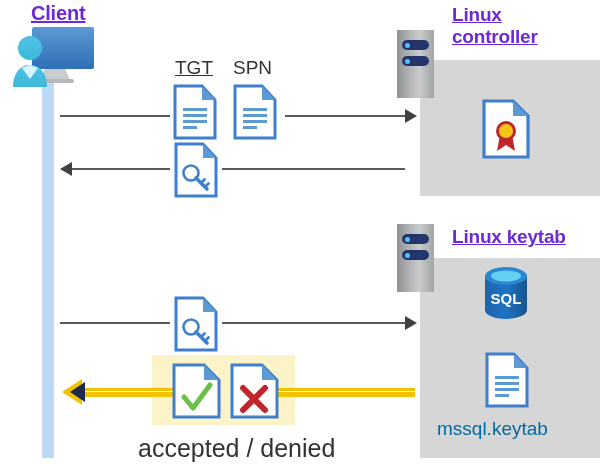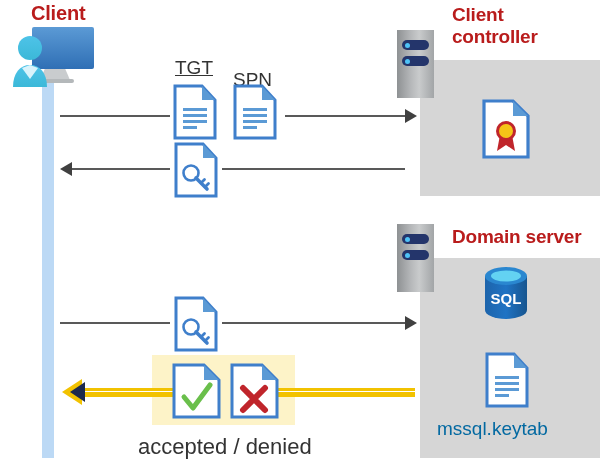--- a/index.html
+++ b/index.html
@@ -3,22 +3,22 @@
 <meta charset="utf-8">
 <style>
   html,body{margin:0;padding:0;background:#ffffff;}
   body{width:600px;height:468px;position:relative;overflow:hidden;
        font-family:"Liberation Sans","DejaVu Sans",sans-serif;
        -webkit-font-smoothing:antialiased;}
   .abs{position:absolute;}
 
   
   .title{
-    position:absolute;font-weight:bold;color:#b91c1c;
-    letter-spacing:-0.2px;line-height:1.18;
+    position:absolute;font-weight:bold;color:#6d28d9;
+    letter-spacing:-0.2px;line-height:1.18;text-decoration:underline;
   }
   #client-title{left:31px;top:2px;font-size:20px;}
   #dc-title{left:452px;top:4px;font-size:19px;width:140px;}
   #linux-title{left:452px;top:226px;font-size:19px;width:145px;}
 
   
   .panel{position:absolute;background:#d6d6d6;}
   #dc-panel{left:420px;top:60px;width:180px;height:136px;}
   #linux-panel{left:420px;top:258px;width:180px;height:200px;}
 
@@ -52,22 +52,22 @@
   .arr-r{border-top:7px solid transparent;border-bottom:7px solid transparent;border-left:12px solid #404040;}
   .arr-l{border-top:7px solid transparent;border-bottom:7px solid transparent;border-right:12px solid #404040;}
   .arr-l-big-y{border-top:13px solid transparent;border-bottom:13px solid transparent;border-right:20px solid #f2c200;}
 
   
   #highlight{left:152px;top:355px;width:143px;height:70px;background:#fdf3c8;}
 
   
   .doclabel{position:absolute;font-size:19px;color:#333;}
   #tgt-label{left:175px;top:57px;text-decoration:underline;}
-  #spn-label{left:233px;top:69px;}
-  #accepted-denied{left:138px;top:434px;font-size:22px;color:#333;}
+  #spn-label{left:233px;top:57px;}
+  #accepted-denied{left:138px;top:434px;font-size:25px;color:#333;}
   #keytab-label{left:437px;top:418px;font-size:19px;color:#0369a1;}
 
   .ic{position:absolute;}
 </style>
 </head>
 <body>
 
 <div class="title" id="client-title">Client</div>
 
 <div class="abs" id="lifeline"></div>
@@ -96,38 +96,38 @@
 
     <path d="M22 39 l-8 3 l8 11 l8 -11 z" fill="#d9f3fb"></path>
   </svg>
 </div>
 
 <div class="panel" id="dc-panel"></div>
 <div class="rack" id="dc-rack">
   <span class="bar b1"></span>
     <span class="bar b2"></span>
 </div>
-<div class="title" id="dc-title">Client controller</div>
+<div class="title" id="dc-title">Linux controller</div>
 
 <div class="ic" style="left:482px;top:99px;">
   <svg width="48" height="60" viewBox="0 0 48 60">
     <path d="M2 2 h29 l15 15 v41 h-44 z" fill="#ffffff" stroke="#3f7fcb" stroke-width="3.2"></path>
     <path d="M31 2 v15 h15 z" fill="#5b9ad5"></path>
     <path d="M18 36 l-3 16 l9 -6 l9 6 l-3 -16 z" fill="#c0252b"></path>
     <circle cx="24" cy="32" r="10" fill="#c0252b"></circle>
     <circle cx="24" cy="32" r="7" fill="#f5c518"></circle>
   </svg>
 </div>
 
 <div class="panel" id="linux-panel"></div>
 <div class="rack" id="linux-rack">
   <span class="bar b1"></span>
     <span class="bar b2"></span>
 </div>
-<div class="title" id="linux-title">Domain server</div>
+<div class="title" id="linux-title">Linux keytab</div>
 
 <div class="ic" style="left:480px;top:266px;">
   <svg width="52" height="54" viewBox="0 0 52 54">
     <defs>
       <linearGradient id="sq" x1="0" y1="0" x2="1" y2="0">
         <stop offset="0%" stop-color="#1d64ab"></stop>
         <stop offset="50%" stop-color="#1f73c4"></stop>
         <stop offset="100%" stop-color="#17558f"></stop>
       </linearGradient>
     </defs>

